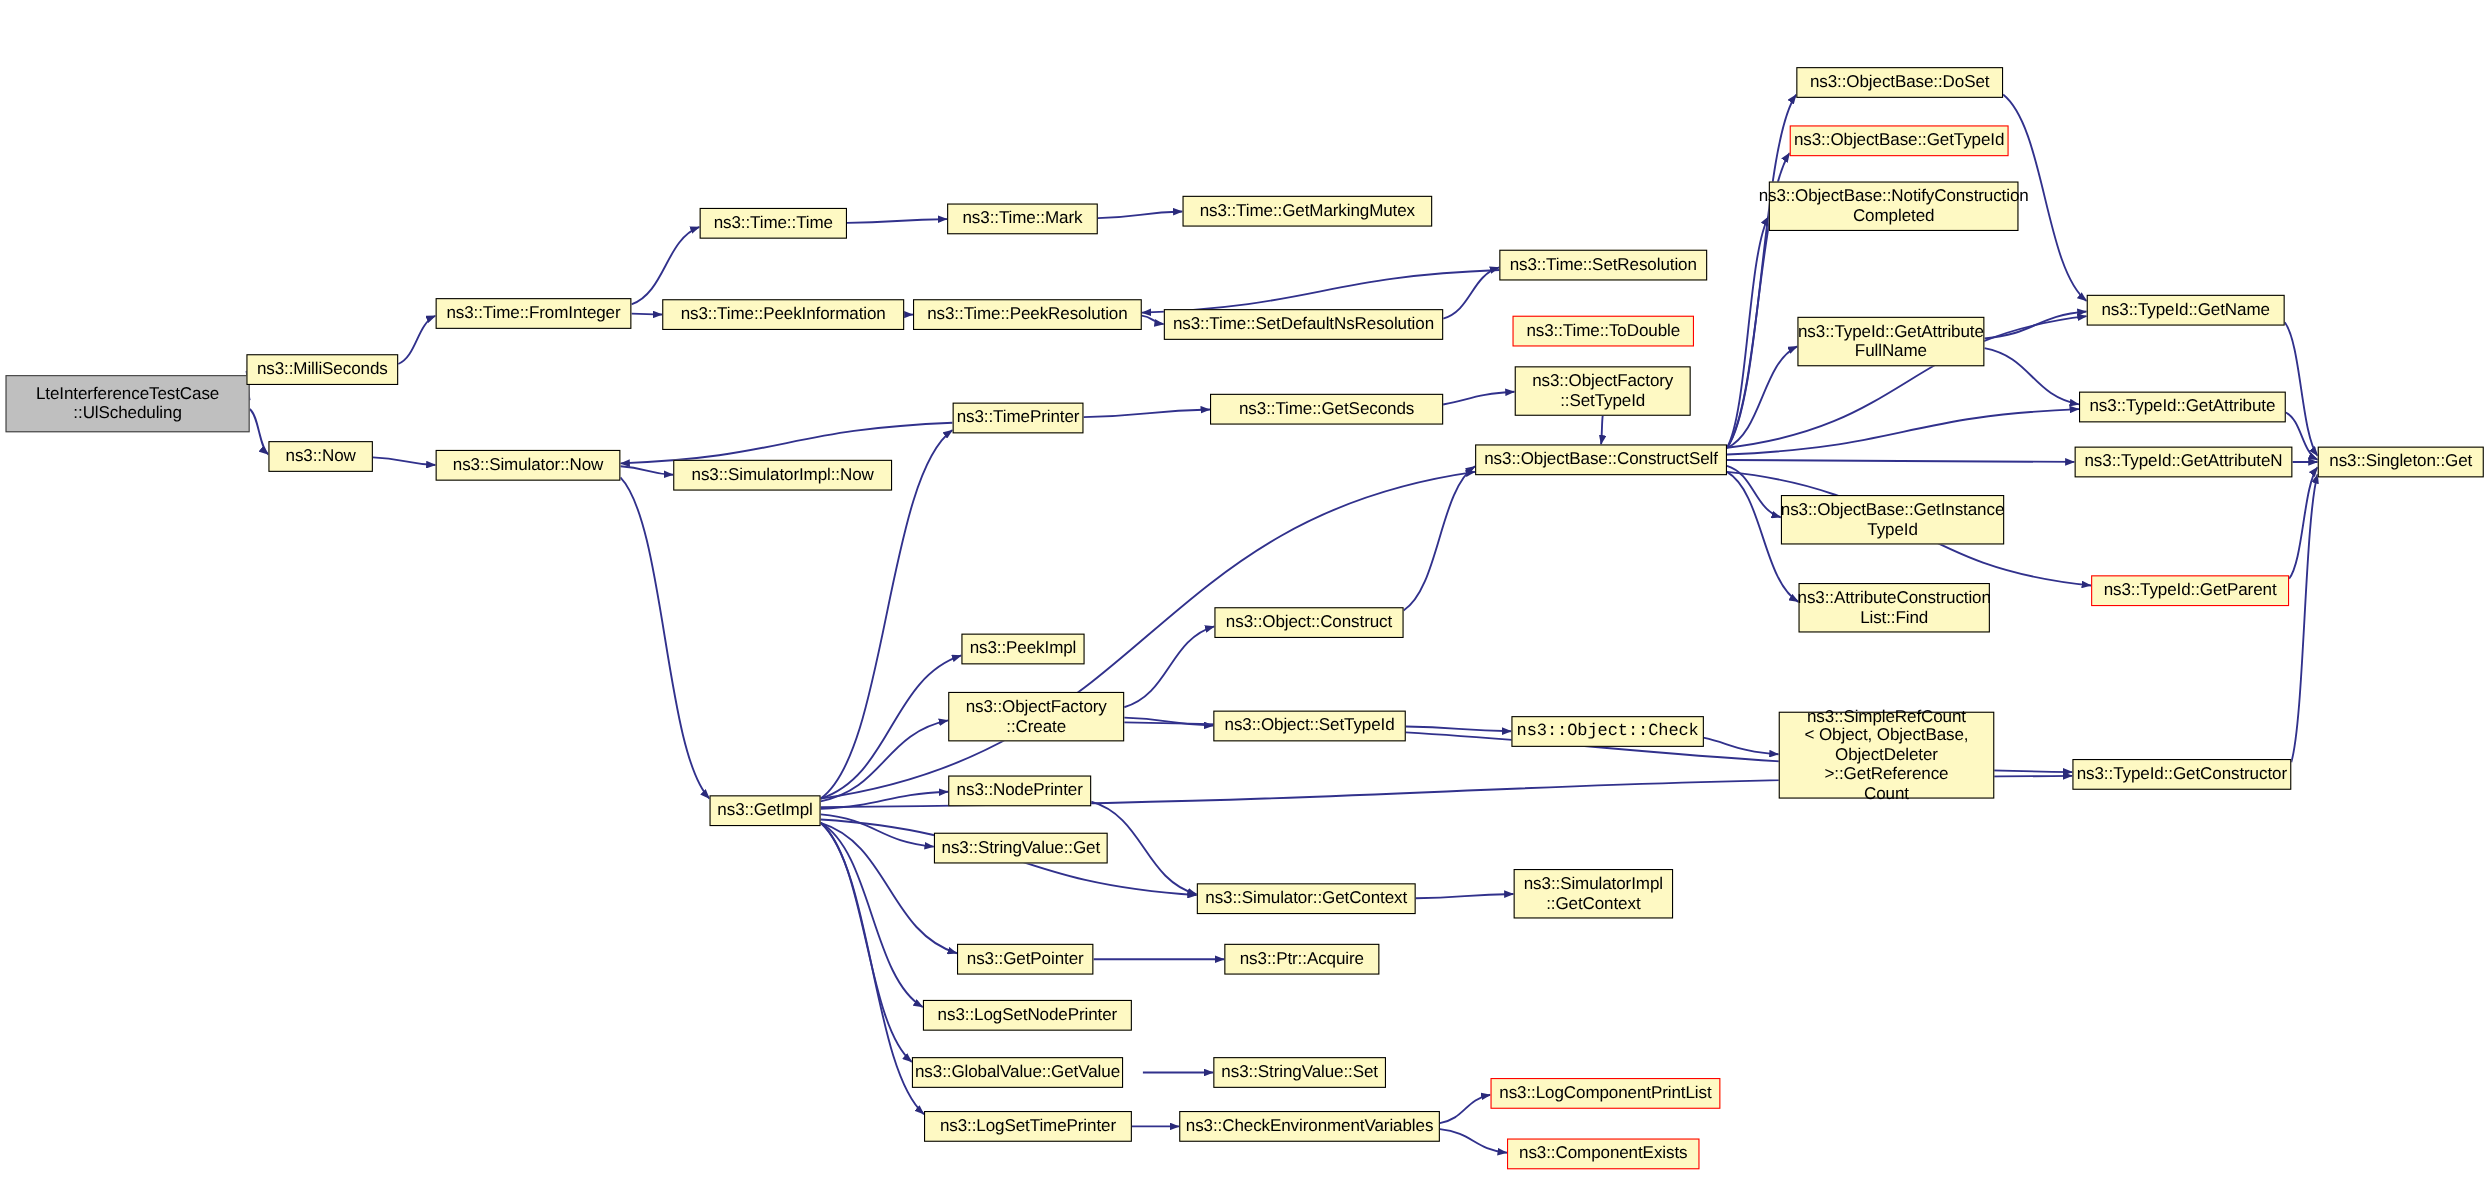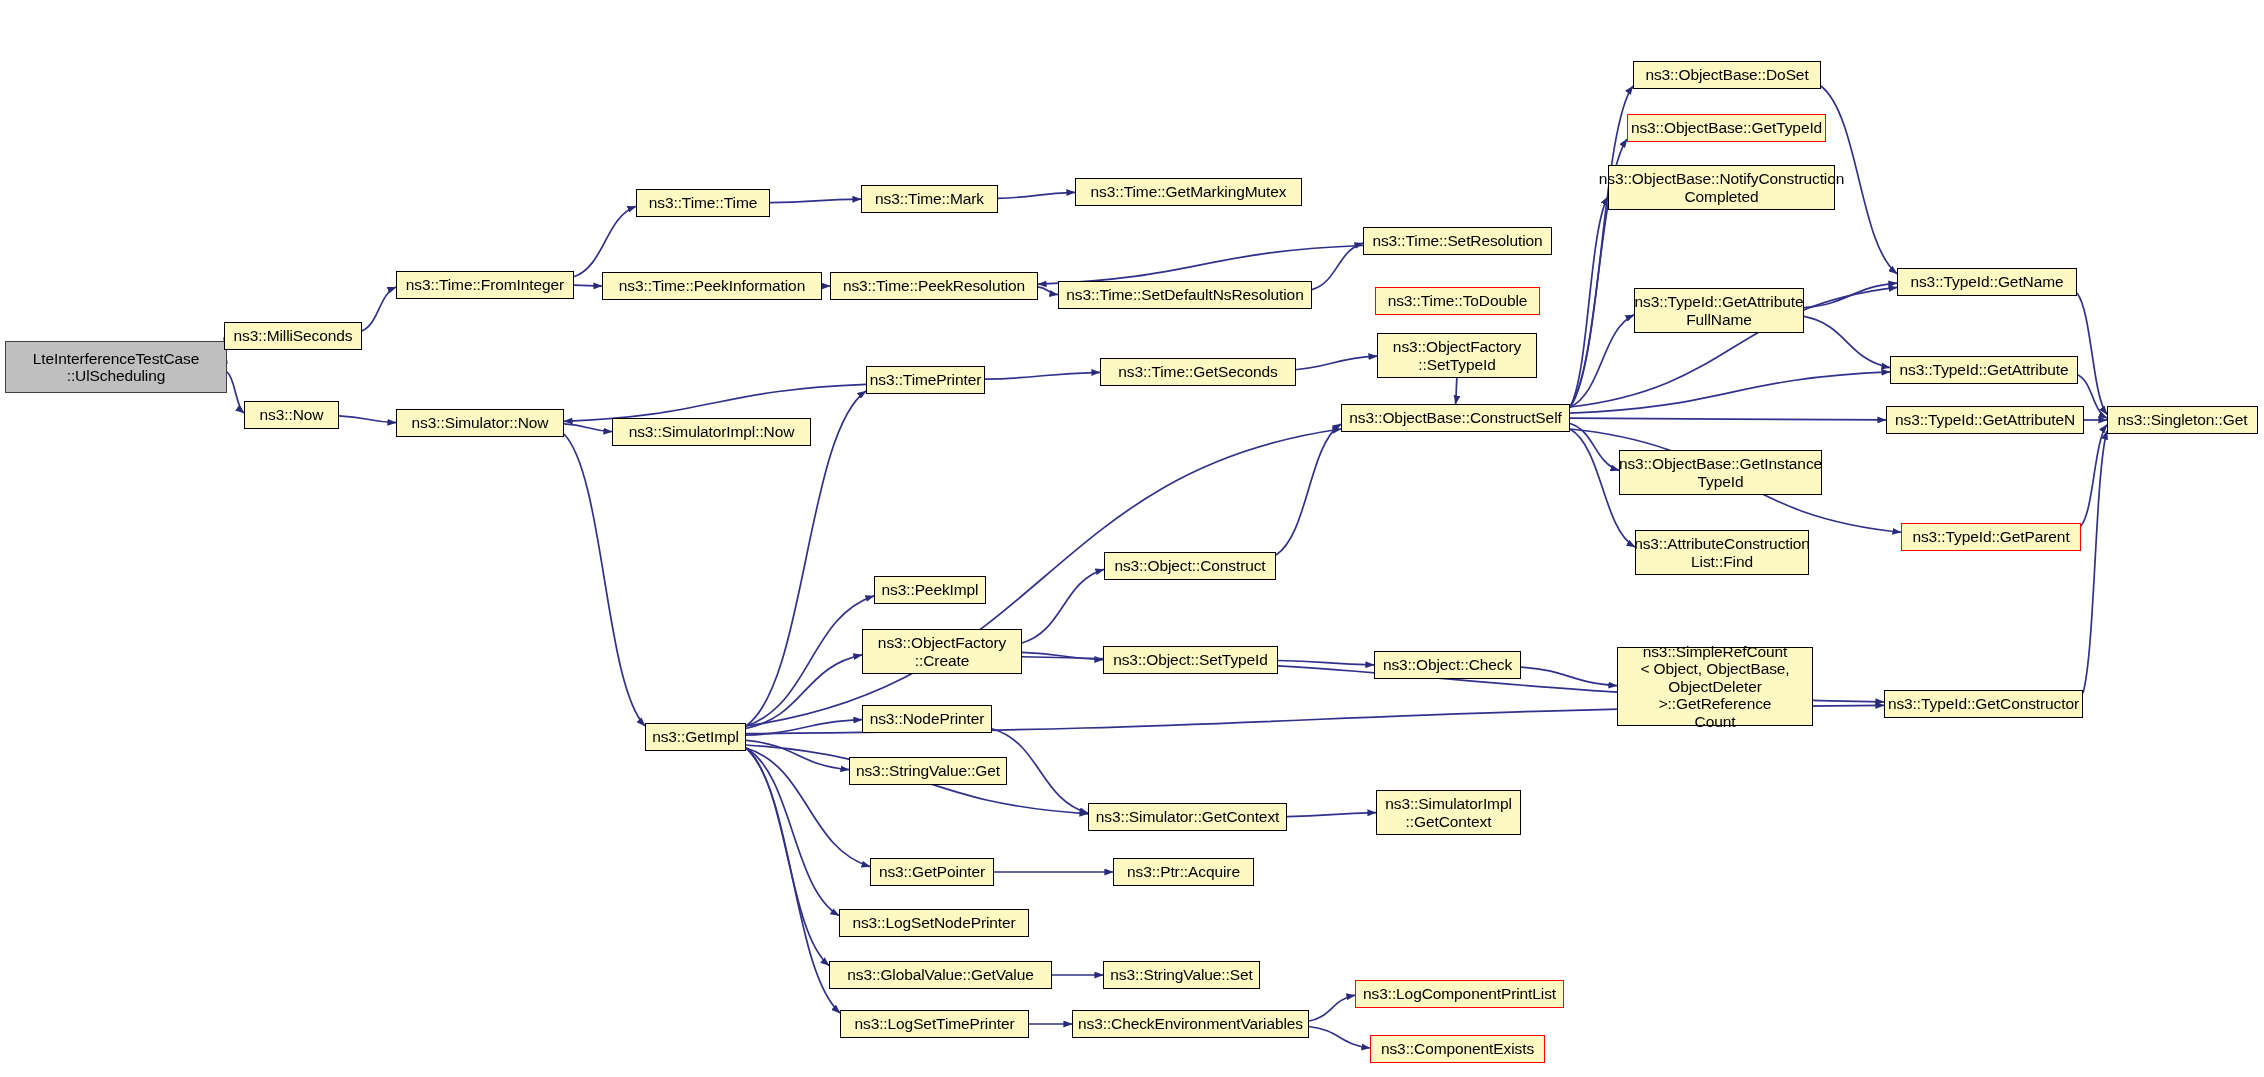--- a/index.html
+++ b/index.html
@@ -127,21 +127,21 @@
       </div>
       <div class="node" style="left: 396px; top: 409px; width: 168px; height: 28px;">
         <span>ns3::Simulator::Now</span>
       </div>
       <div class="node" style="left: 612px; top: 418px; width: 199px; height: 28px;">
         <span>ns3::SimulatorImpl::Now</span>
       </div>
       <div class="node" style="left: 866px; top: 366px; width: 119px; height: 28px;">
         <span>ns3::TimePrinter</span>
       </div>
-      <div class="node" style="left: 1100px; top: 358px; width: 196px; height: 28px;">
+      <div class="node" style="left: 1100px; top: 358px; width: 212px; height: 28px;">
         <span>ns3::Time::GetSeconds</span>
       </div>
       <div class="node" style="left: 1377px; top: 333px; width: 160px; height: 45px;">
         <span>ns3::ObjectFactory
 ::SetTypeId</span>
       </div>
       <div class="node" style="left: 1341px; top: 404px; width: 229px; height: 28px;">
         <span>ns3::ObjectBase::ConstructSelf</span>
       </div>
       <div class="node" style="left: 1633px; top: 61px; width: 188px; height: 28px;">
@@ -193,21 +193,21 @@
       <div class="node" style="left: 862px; top: 629px; width: 160px; height: 45px;">
         <span>ns3::ObjectFactory
 ::Create</span>
       </div>
       <div class="node" style="left: 1104px; top: 552px; width: 172px; height: 28px;">
         <span>ns3::Object::Construct</span>
       </div>
       <div class="node" style="left: 1103px; top: 646px; width: 175px; height: 28px;">
         <span>ns3::Object::SetTypeId</span>
       </div>
-      <div class="node" style="left: 1374px; top: 651px; width: 147px; height: 28px;">
+      <div class="node" style="left: 1374px; top: 651px; width: 175px; height: 28px; font-family: Liberation Mono, monospace;">
         <span>ns3::Object::Check</span>
       </div>
       <div class="node" style="left: 1617px; top: 647px; width: 196px; height: 79px;">
         <span>ns3::SimpleRefCount
 &lt; Object, ObjectBase,
 ObjectDeleter &gt;::GetReference
 Count</span>
       </div>
       <div class="node" style="left: 862px; top: 705px; width: 130px; height: 28px;">
         <span>ns3::NodePrinter</span>
@@ -224,21 +224,21 @@
       </div>
       <div class="node" style="left: 870px; top: 858px; width: 124px; height: 28px;">
         <span>ns3::GetPointer</span>
       </div>
       <div class="node" style="left: 1113px; top: 858px; width: 141px; height: 28px;">
         <span>ns3::Ptr::Acquire</span>
       </div>
       <div class="node" style="left: 839px; top: 909px; width: 190px; height: 28px;">
         <span>ns3::LogSetNodePrinter</span>
       </div>
-      <div class="node" style="left: 829px; top: 961px; width: 223px; height: 28px;">
+      <div class="node" style="left: 829px; top: 961px; width: 192px; height: 28px;">
         <span>ns3::GlobalValue::GetValue</span>
       </div>
       <div class="node" style="left: 1103px; top: 961px; width: 157px; height: 28px;">
         <span>ns3::StringValue::Set</span>
       </div>
       <div class="node" style="left: 840px; top: 1010px; width: 189px; height: 28px;">
         <span>ns3::LogSetTimePrinter</span>
       </div>
       <div class="node" style="left: 1072px; top: 1010px; width: 237px; height: 28px;">
         <span>ns3::CheckEnvironmentVariables</span>

